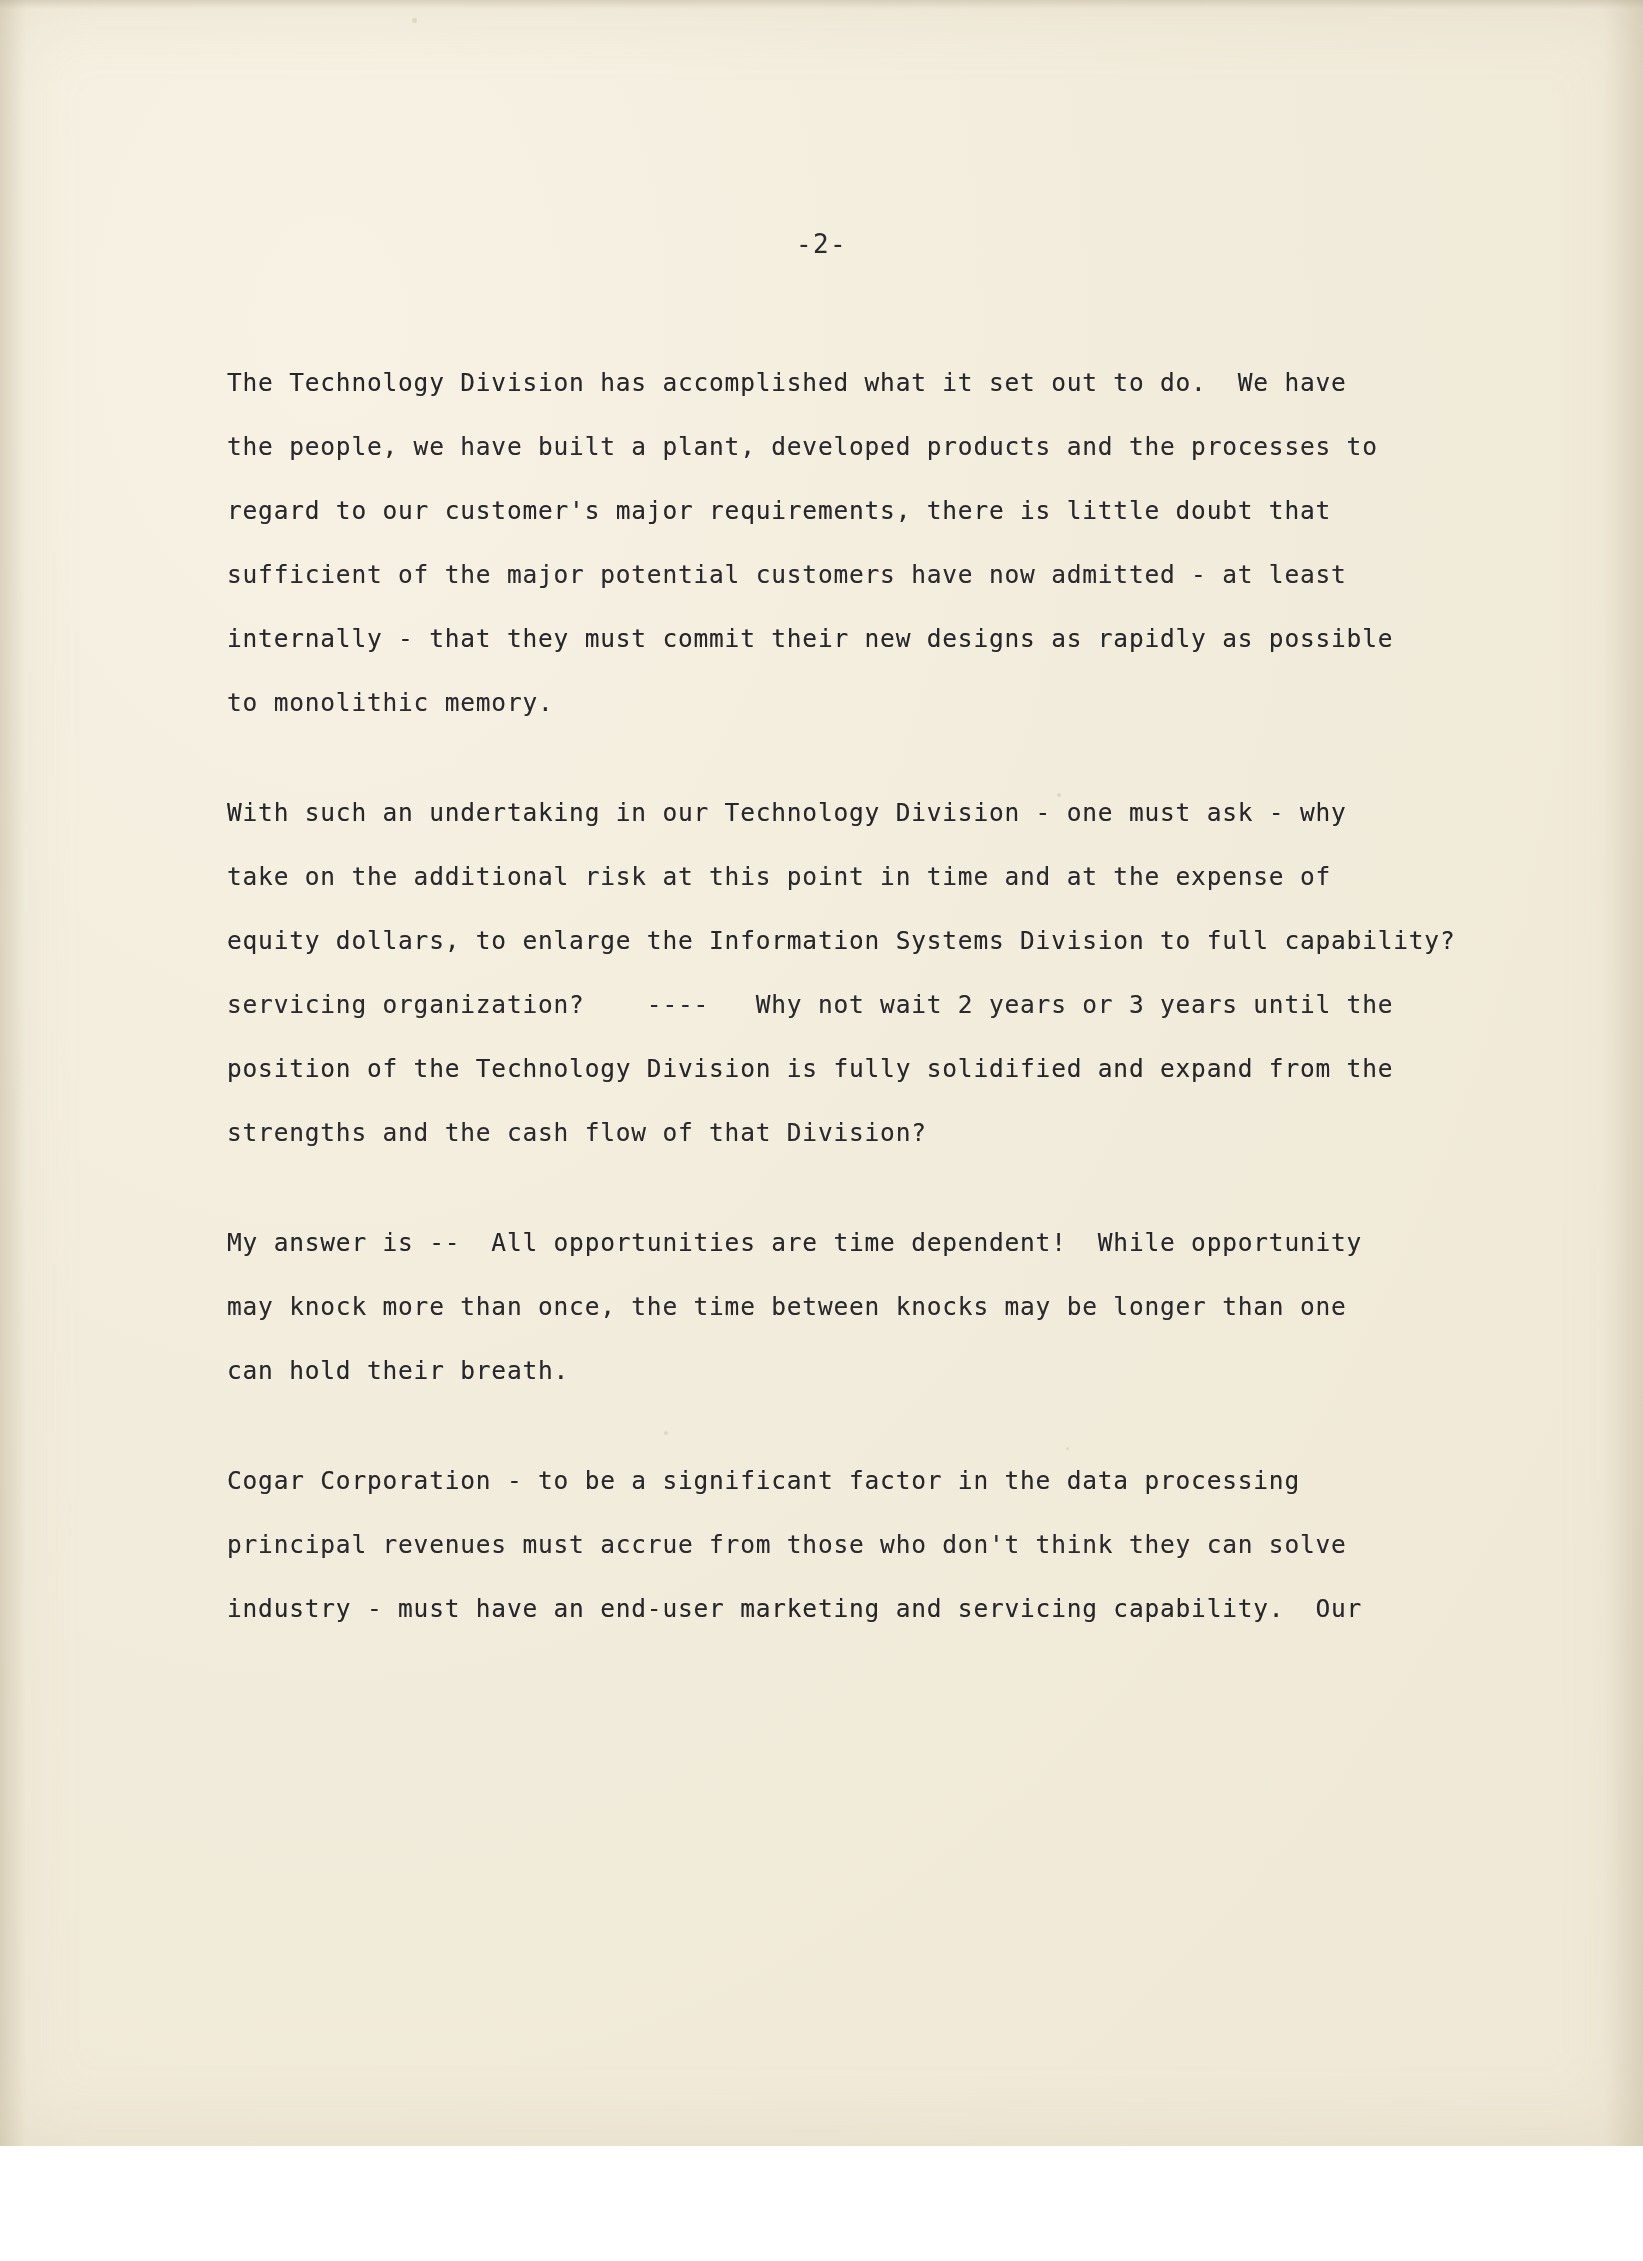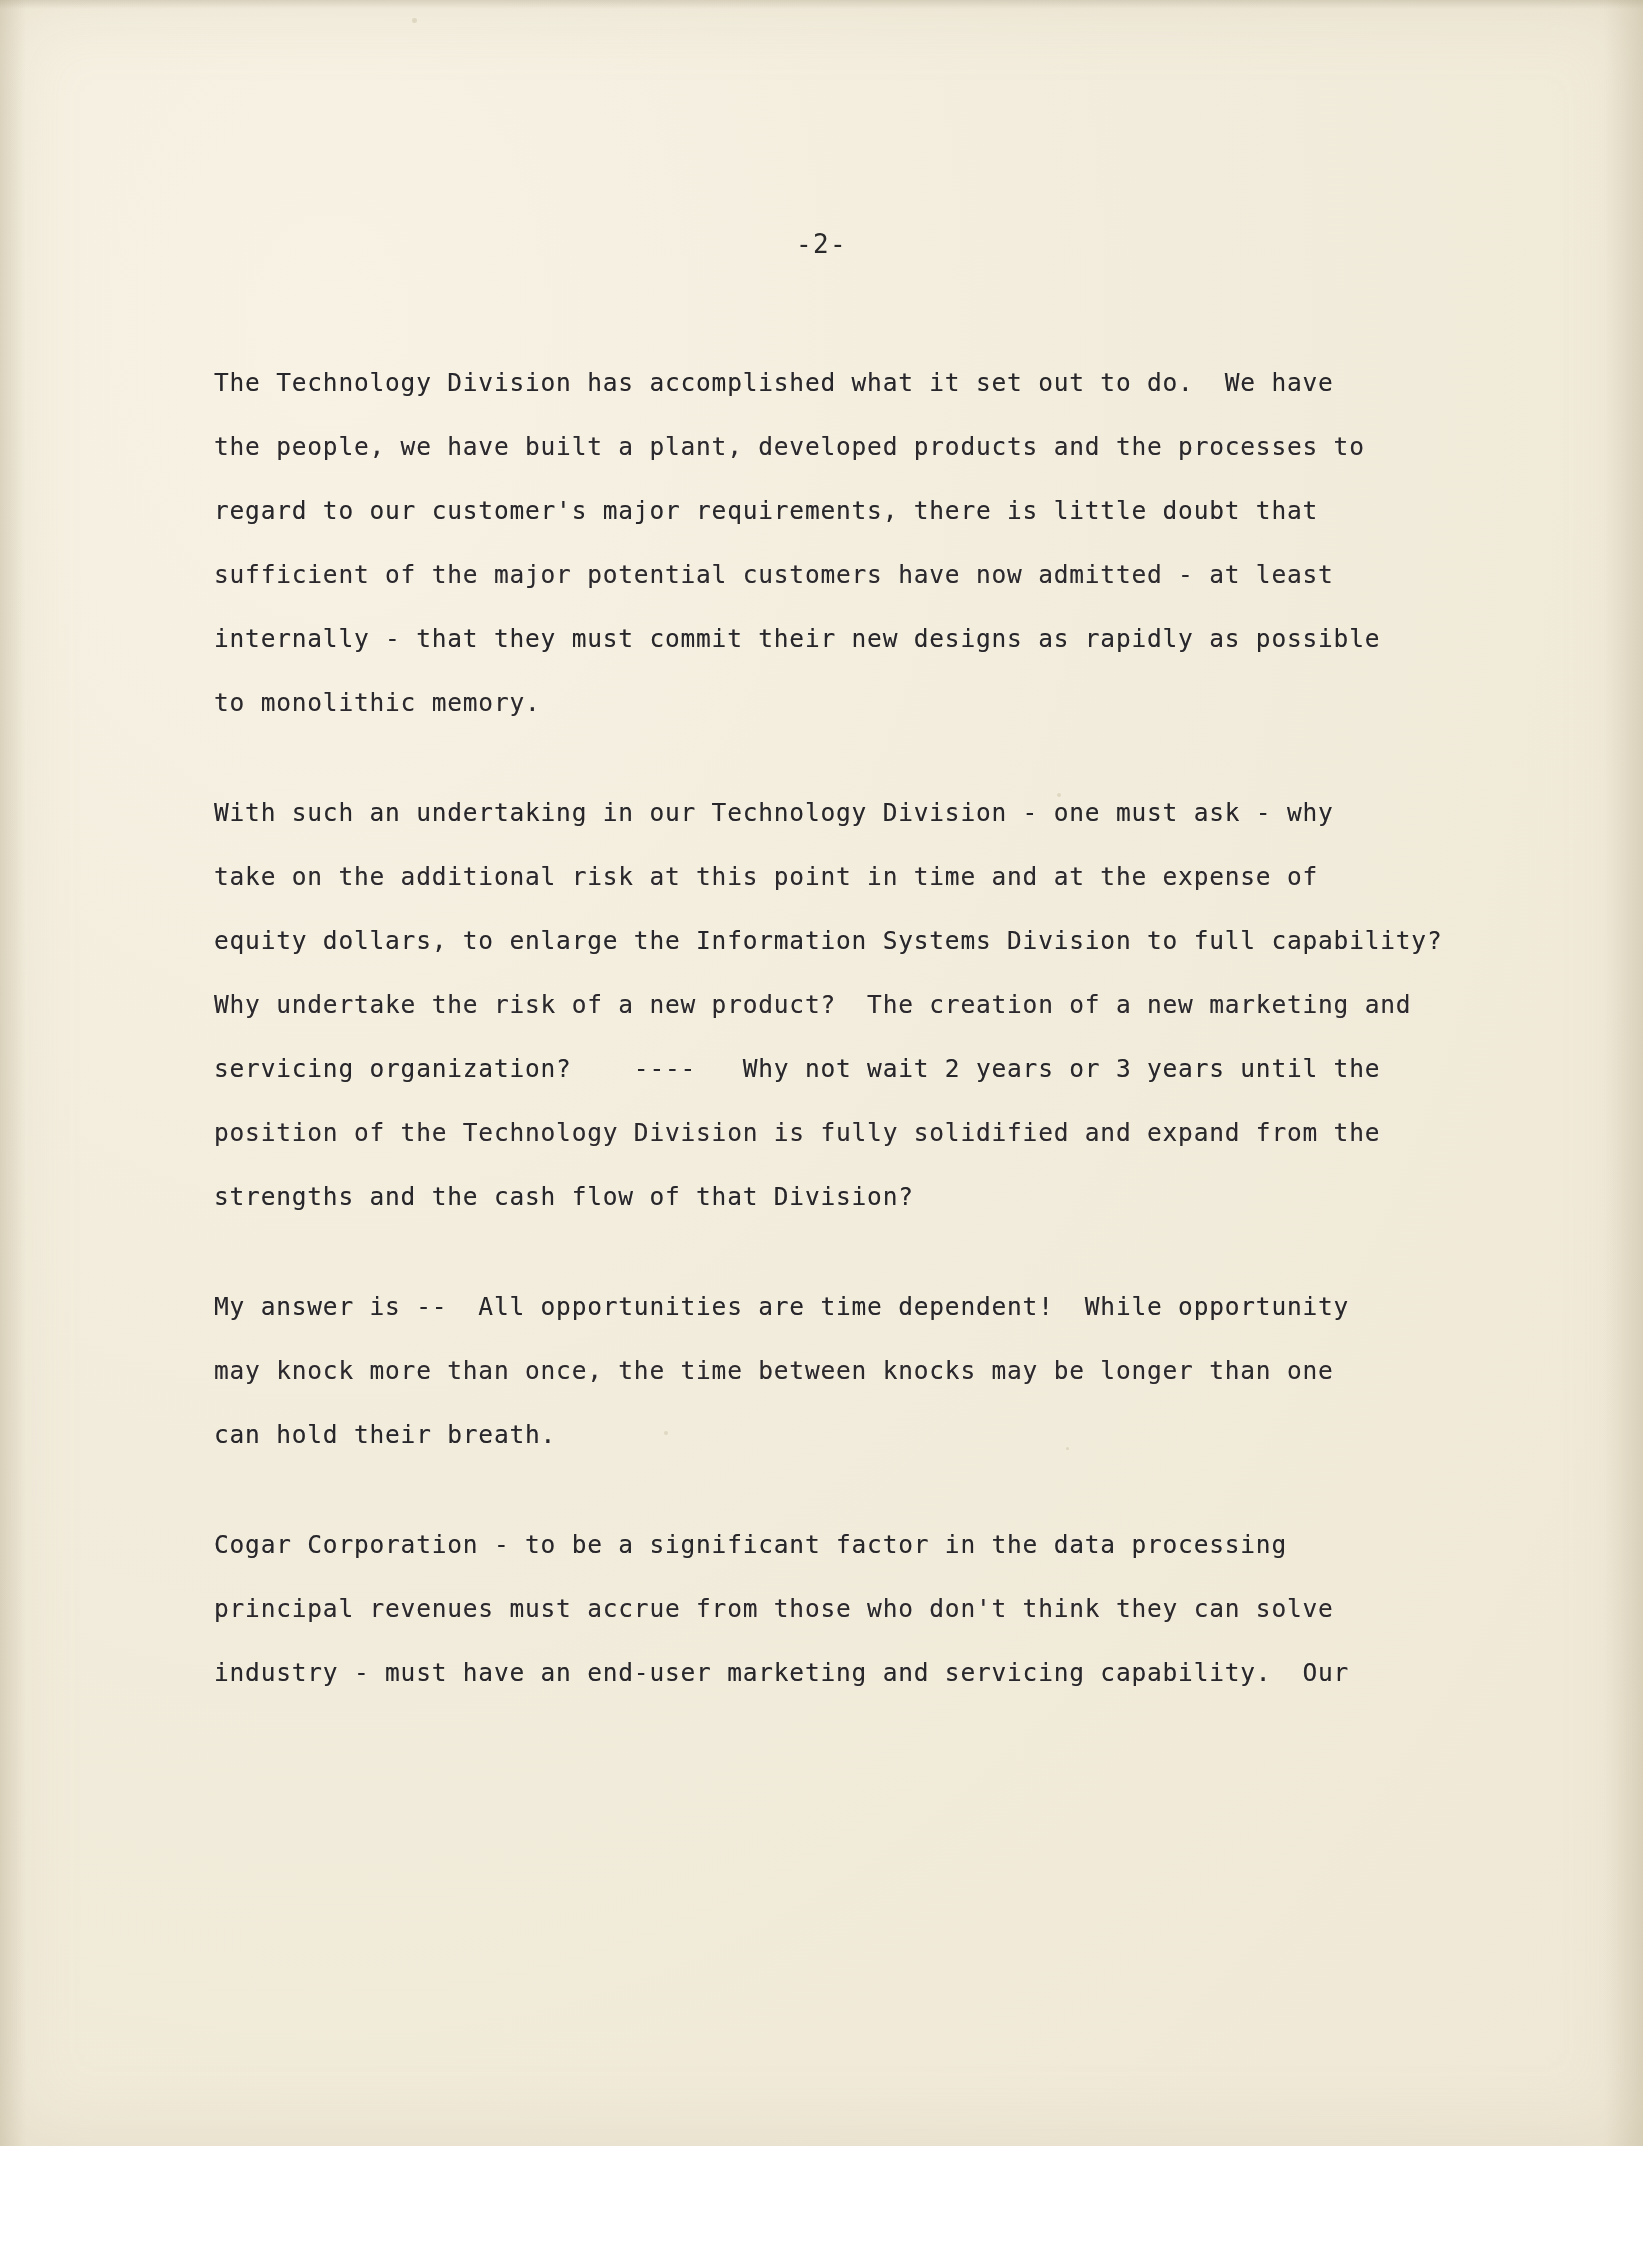--- a/index.html
+++ b/index.html
@@ -82,21 +82,21 @@
     left: 0;
     width: 1643px;
     text-align: center;
     font-size: 26px;
     letter-spacing: 1.3px;
     color: #2a2a2a;
   }
 
   .body-text {
     position: absolute;
-    left: 214px;
+    left: 227px;
     top: 351px;
     width: 1263px;
   }
 
   .para {
     margin: 0 0 46px 0;
   }
   .para:last-child { margin-bottom: 0; }
 
   .line {
@@ -137,21 +137,20 @@
         <div class="line">regard to our customer's major requirements, there is little doubt that</div>
         <div class="line">sufficient of the major potential customers have now admitted - at least</div>
         <div class="line">internally - that they must commit their new designs as rapidly as possible</div>
         <div class="line">to monolithic memory.</div>
       </div>
 
       <div class="para">
         <div class="line">With such an undertaking in our Technology Division - one must ask - why</div>
         <div class="line">take on the additional risk at this point in time and at the expense of</div>
         <div class="line">equity dollars, to enlarge the Information Systems Division to full capability?</div>
-        <div class="line">Why undertake the risk of a new product?  The creation of a new marketing and</div>
         <div class="line">servicing organization?    ----   Why not wait 2 years or 3 years until the</div>
         <div class="line">position of the Technology Division is fully solidified and expand from the</div>
         <div class="line">strengths and the cash flow of that Division?</div>
       </div>
 
       <div class="para">
         <div class="line">My answer is --  All opportunities are time dependent!  While opportunity</div>
         <div class="line">may knock more than once, the time between knocks may be longer than one</div>
         <div class="line">can hold their breath.</div>
       </div>

